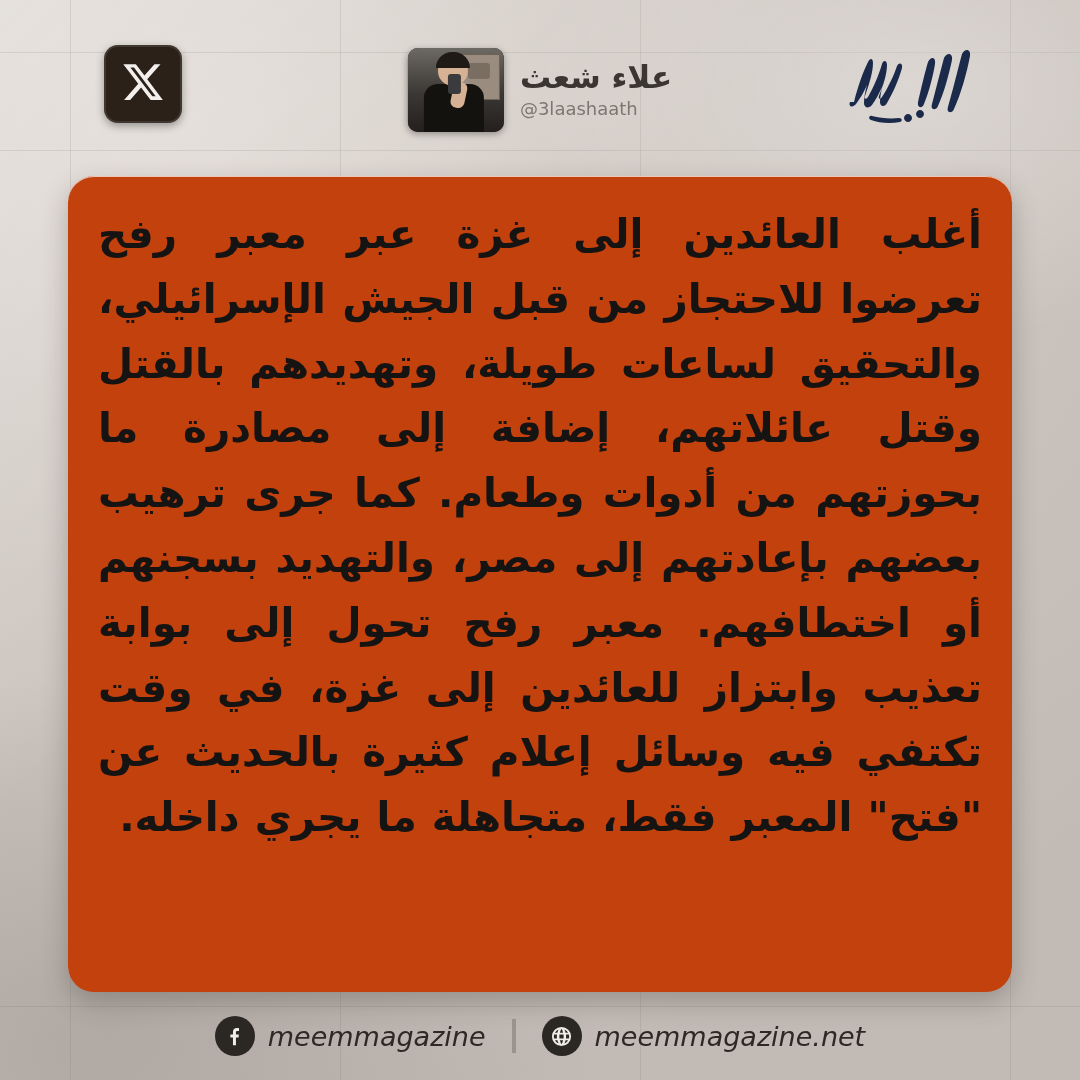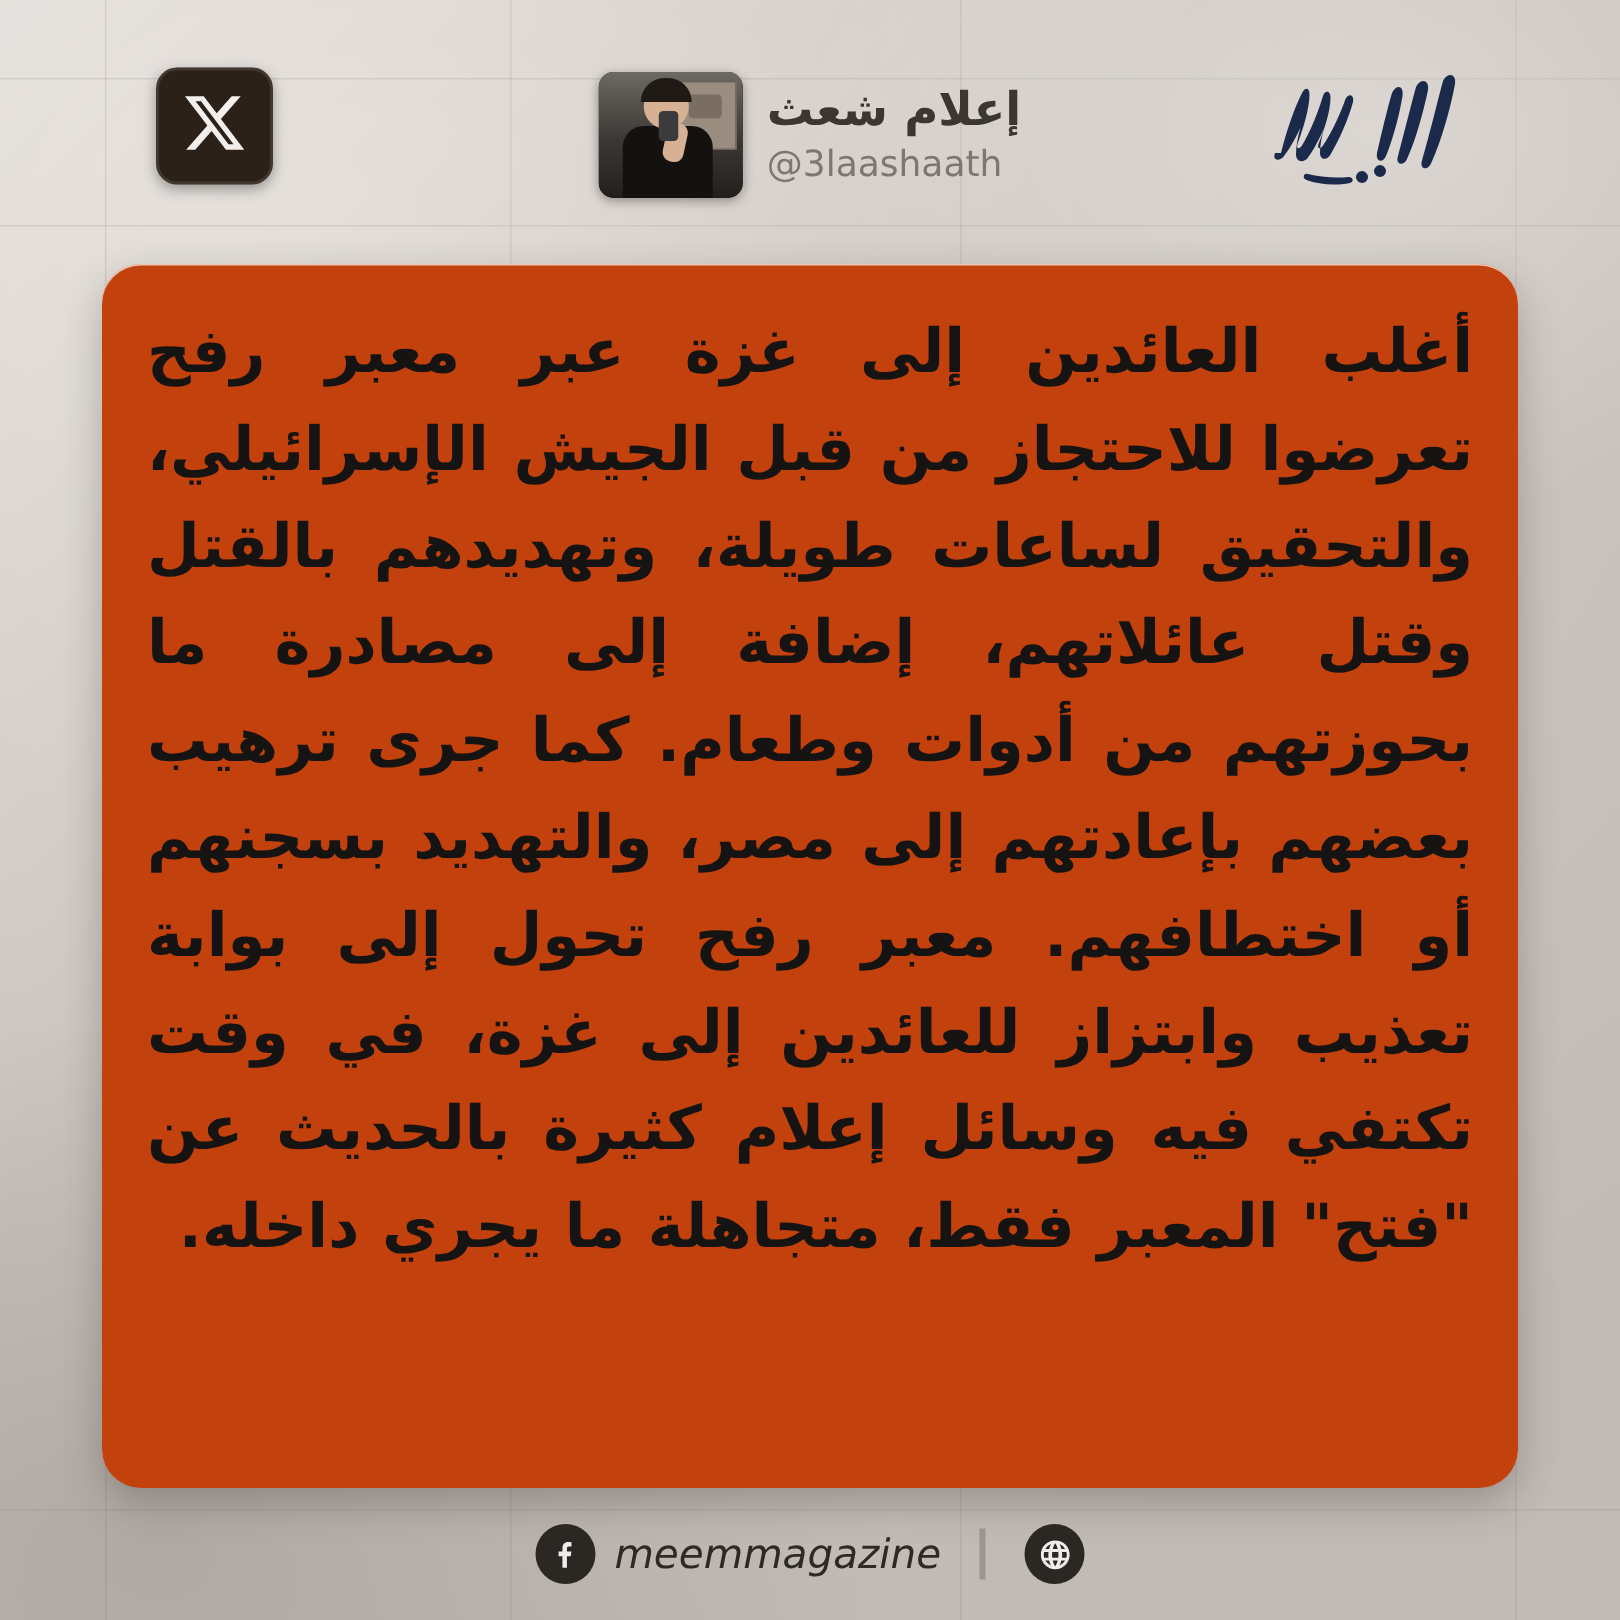--- a/index.html
+++ b/index.html
@@ -45,21 +45,21 @@
     display:flex;align-items:center;gap:16px;
   }
   .author-names{
     display:flex;flex-direction:column;align-items:flex-end;justify-content:center;
     text-align:right;line-height:1.15;
   }
   .author-name{
     font-size:31px;font-weight:bold;color:#3b3632;letter-spacing:0;
   }
   .author-handle{
-    font-size:24px;color:#7d7671;direction:ltr;margin-top:4px;
+    font-size:18px;color:#7d7671;direction:ltr;margin-top:4px;
   }
   .avatar{
     width:96px;height:84px;border-radius:10px;overflow:hidden;
     box-shadow:0 2px 7px rgba(0,0,0,.35);
     background:#1d1a18;position:relative;flex:none;
   }
   .avatar .sky{position:absolute;inset:0;background:linear-gradient(180deg,#6d6a64 0%,#3a3734 55%,#241f1c 100%);}
   .avatar .wallmap{position:absolute;right:4px;top:6px;width:36px;height:44px;background:#9a8d80;border:1px solid #6d6256;}
   .avatar .wallmap:after{content:"";position:absolute;left:5px;top:8px;width:22px;height:16px;background:#7a6e62;border-radius:3px;}
   .avatar .head{position:absolute;left:30px;top:8px;width:30px;height:30px;border-radius:50%;background:#d6b193;}
@@ -126,21 +126,21 @@
   <div class="x-badge">
     <span>
       <svg viewBox="0 0 24 24" aria-hidden="true">
         <path d="M18.244 2.25h3.308l-7.227 8.26 8.502 11.24H16.17l-5.214-6.817L4.99 21.75H1.68l7.73-8.835L1.254 2.25H8.08l4.713 6.231zm-1.161 17.52h1.833L7.084 4.126H5.117z"></path>
       </svg>
     </span>
   </div>
 
   <div class="author-block">
     <div class="author-names">
-      <div class="author-name">إعلام شعث</div>
+      <div class="author-name">علاء شعث</div>
       <div class="author-handle">@3laashaath</div>
     </div>
     <div class="avatar">
       <div class="sky"></div>
       <div class="wallmap"></div>
       <div class="body"></div>
       <div class="head"></div>
       <div class="hair"></div>
       <div class="arm"></div>
       <div class="phone"></div>
@@ -181,14 +181,15 @@
 
 
   <div class="f-sep"></div>
 
   <div class="f-item">
     <span class="ficon globe">
       <svg viewBox="0 0 24 24" aria-hidden="true">
           <path d="M12 2a10 10 0 1 0 0 20 10 10 0 0 0 0-20zm6.9 6h-2.6a15.6 15.6 0 0 0-1.3-3.4A8 8 0 0 1 18.9 8zM12 4c.7 1 1.3 2.4 1.7 4h-3.4C10.7 6.4 11.3 5 12 4zM4.3 14A8 8 0 0 1 4 12c0-.7.1-1.4.3-2h3a17 17 0 0 0 0 4zm.8 2h2.6c.3 1.2.8 2.4 1.3 3.4A8 8 0 0 1 5.1 16zm2.6-8H5.1a8 8 0 0 1 3.9-3.4A15.6 15.6 0 0 0 7.7 8zM12 20c-.7-1-1.3-2.4-1.7-4h3.4c-.4 1.6-1 3-1.7 4zm2.1-6H9.9a15 15 0 0 1 0-4h4.2a15 15 0 0 1 0 4zm.9 5.4c.5-1 1-2.2 1.3-3.4h2.6a8 8 0 0 1-3.9 3.4zm1.7-5.4a17 17 0 0 0 0-4h3c.2.6.3 1.3.3 2s-.1 1.4-.3 2z"></path>
         </svg>
     </span>
+    <span class="label">meemmagazine.net</span>
   </div>
 </div>
 
 </body></html>

